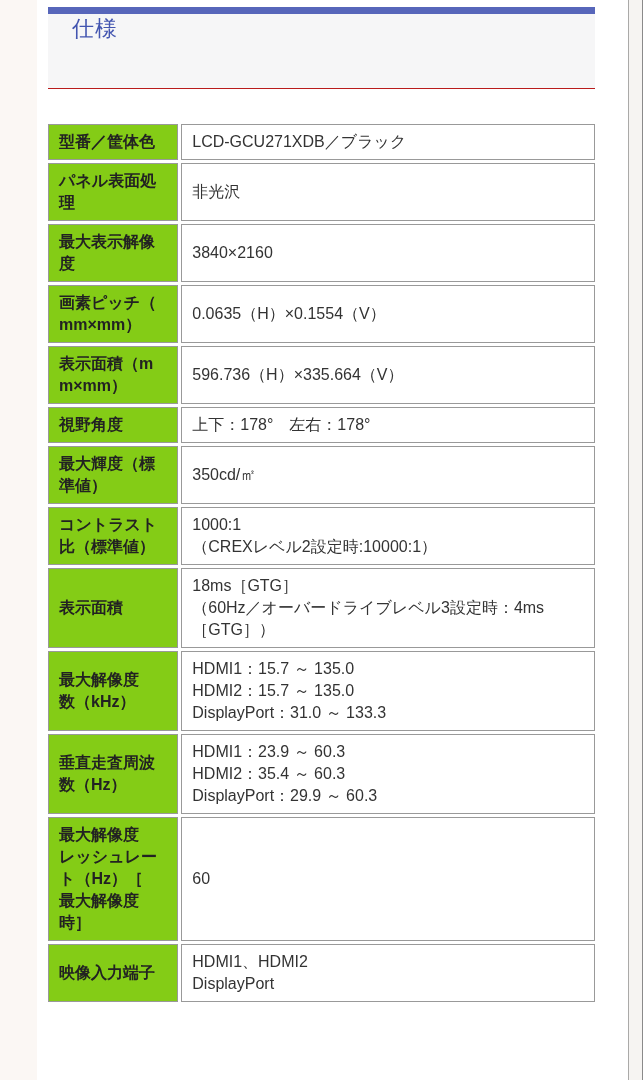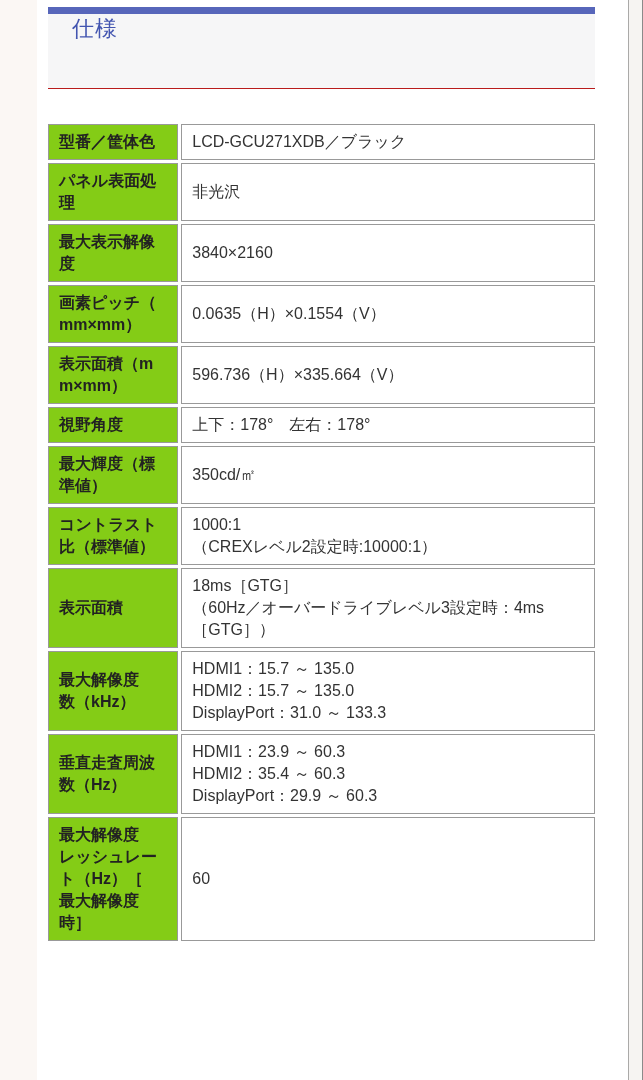--- a/index.html
+++ b/index.html
@@ -197,18 +197,27 @@
             <div>最大解像度</div>
             <div>レッシュレー</div>
             <div>ト（Hz）［</div>
             <div>最大解像度</div>
             <div>時］</div>
           </th>
           <td>
             <div>60</div>
           </td>
         </tr>
+        <tr>
+          <th>
+            <div>映像入力端子</div>
+          </th>
+          <td>
+            <div>HDMI1、HDMI2</div>
+            <div>DisplayPort</div>
+          </td>
+        </tr>
       </tbody>
   </table>
 
 </div>
 
 <div class="scroll-strip"></div>
 
 </body></html>

